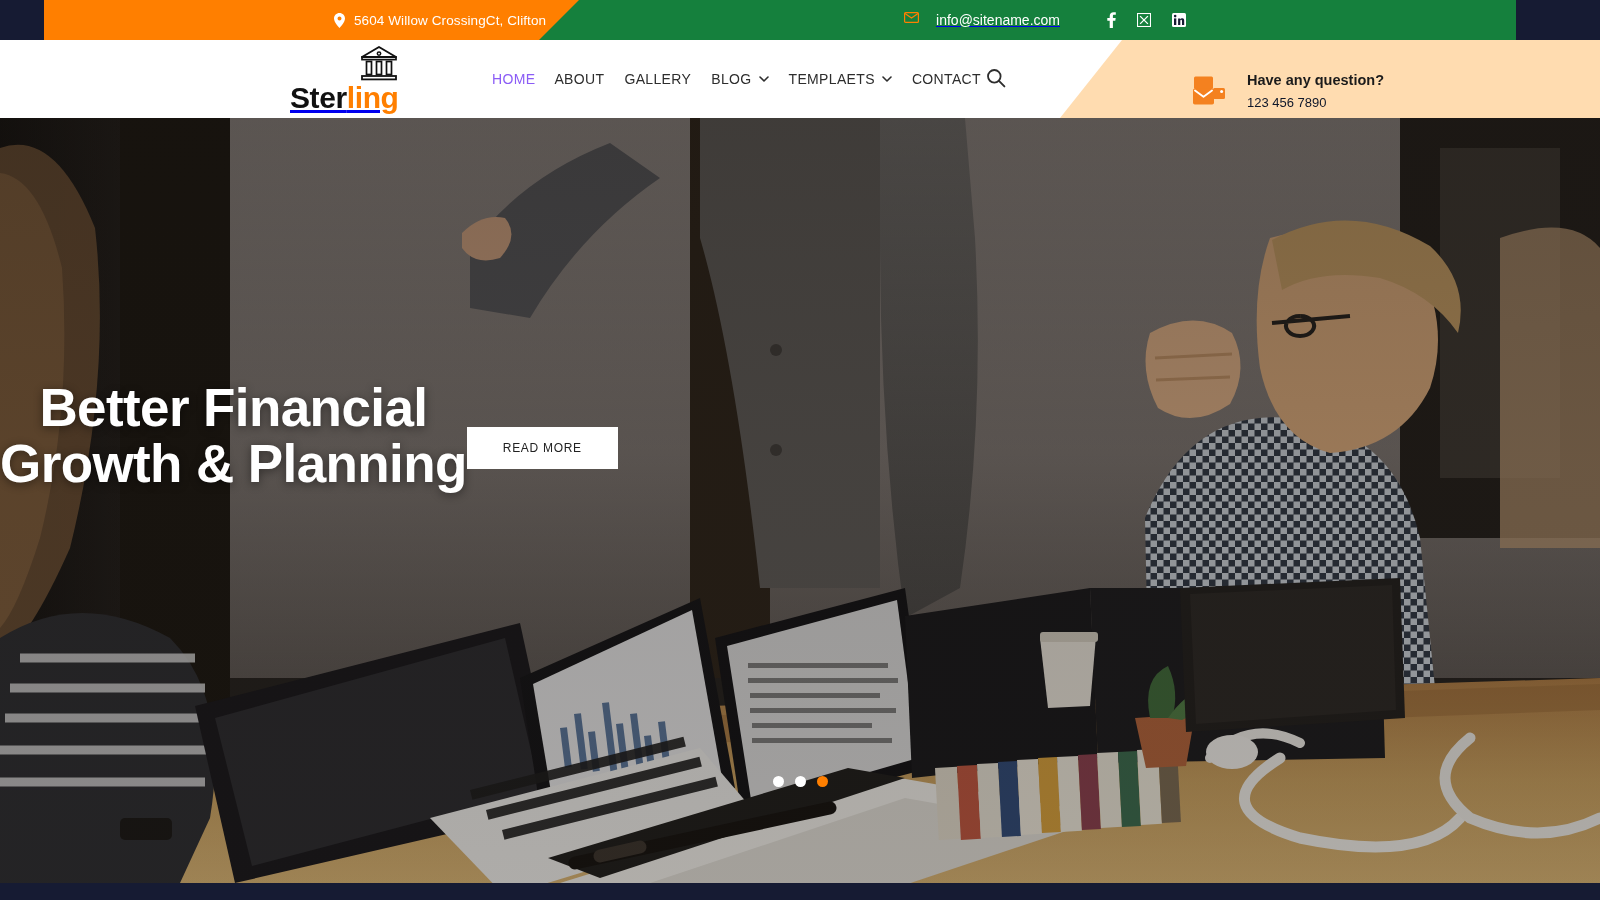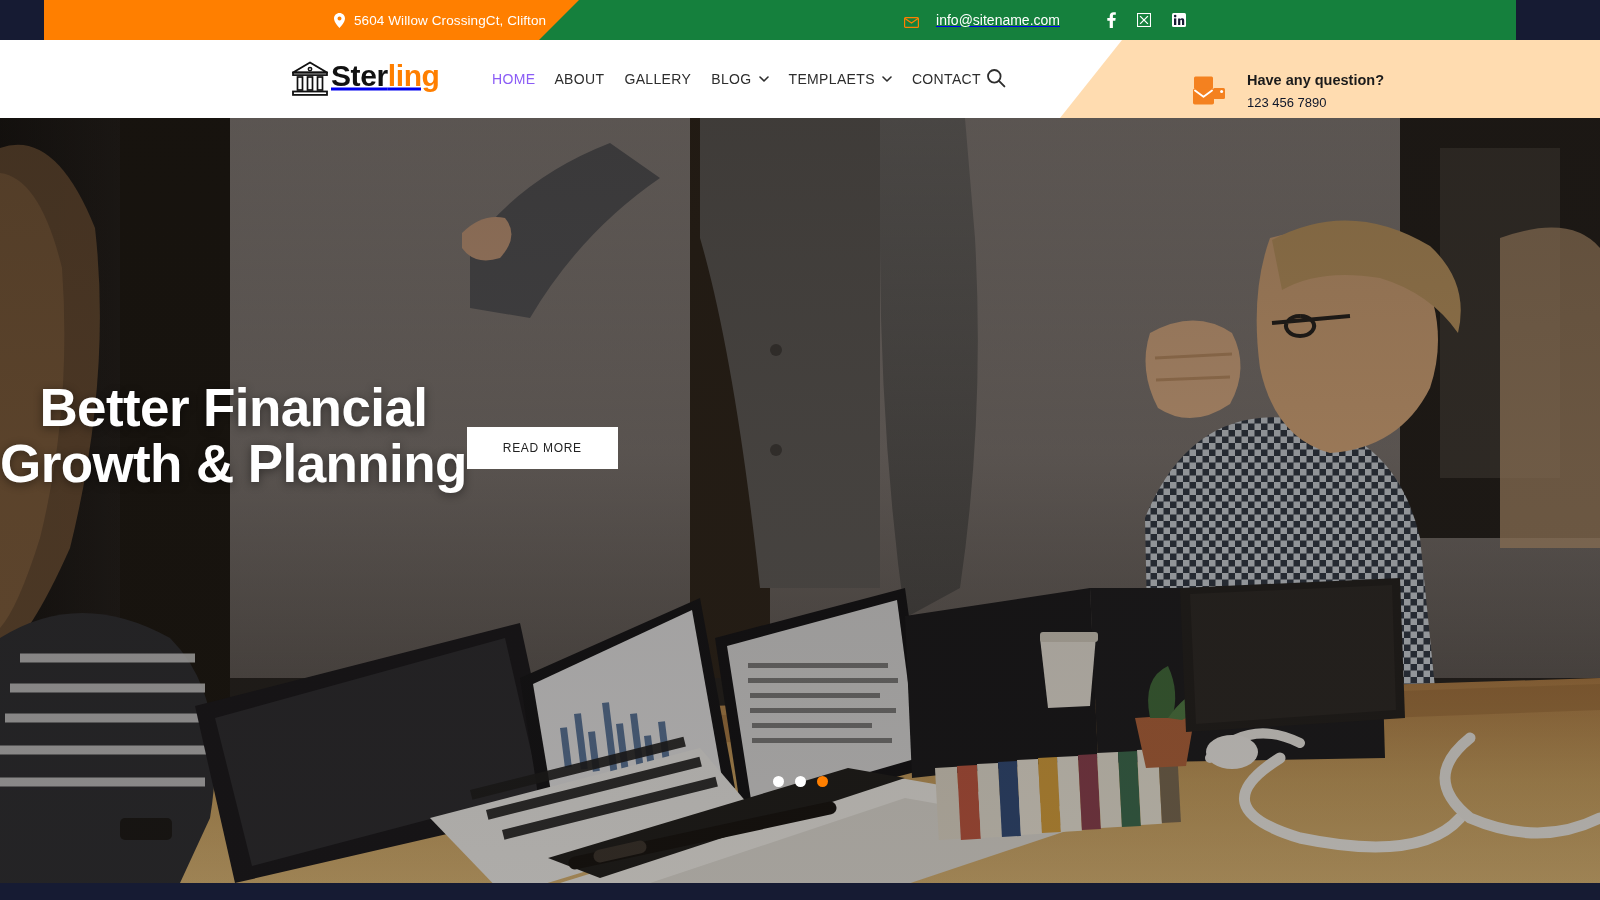--- a/index.html
+++ b/index.html
@@ -27,40 +27,40 @@
     display:flex; align-items:center; gap:9px;
     padding-left:290px;
     color:#ffffff; font-size:13.5px; letter-spacing:.1px;
   }
   .addr .pin { width:11px; height:15px; display:block; }
   .topbar-right {
     position:absolute; top:0; right:0; height:40px;
     display:flex; align-items:center; gap:0;
     padding-right:330px;
   }
-  .mailblock { display:flex; align-items:flex-end; gap:17px; }
+  .mailblock { display:flex; align-items:flex-start; gap:17px; }
   .mailblock .env { width:15px; height:11px; display:block; }
   .mailblock .mtxt { color:#fff; font-size:14px; }
   .socials { display:flex; align-items:center; gap:21px; margin-left:47px; }
   .socials a { color:#ffffff; display:block; line-height:0; }
   .socials svg { display:block; }
 
   
   .header {
     position:absolute; top:40px; left:0; width:1600px; height:78px;
     background:#ffffff; z-index:35;
   }
   .peach {
     position:absolute; top:0; right:0; width:540px; height:78px;
     background:#ffdcb0;
     clip-path: polygon(62px 0, 540px 0, 540px 78px, 0 78px);
   }
   .logo {
     position:absolute; left:290px; top:50%; transform:translateY(-50%);
-    display:flex; align-items:flex-start; gap:1px;
+    display:flex; align-items:flex-end; gap:1px;flex-direction:column;
   }
   .logo .bank { width:40px; height:37px; display:block; }
   .logo .wordmark {
     font-size:30px; font-weight:bold; letter-spacing:-.4px; line-height:1;
   }
   .logo .w1 { color:#111111; }
   .logo .w2 { color:#ff7f00; }
 
   .nav {
     position:absolute; left:492px; top:50%; transform:translateY(-50%);

